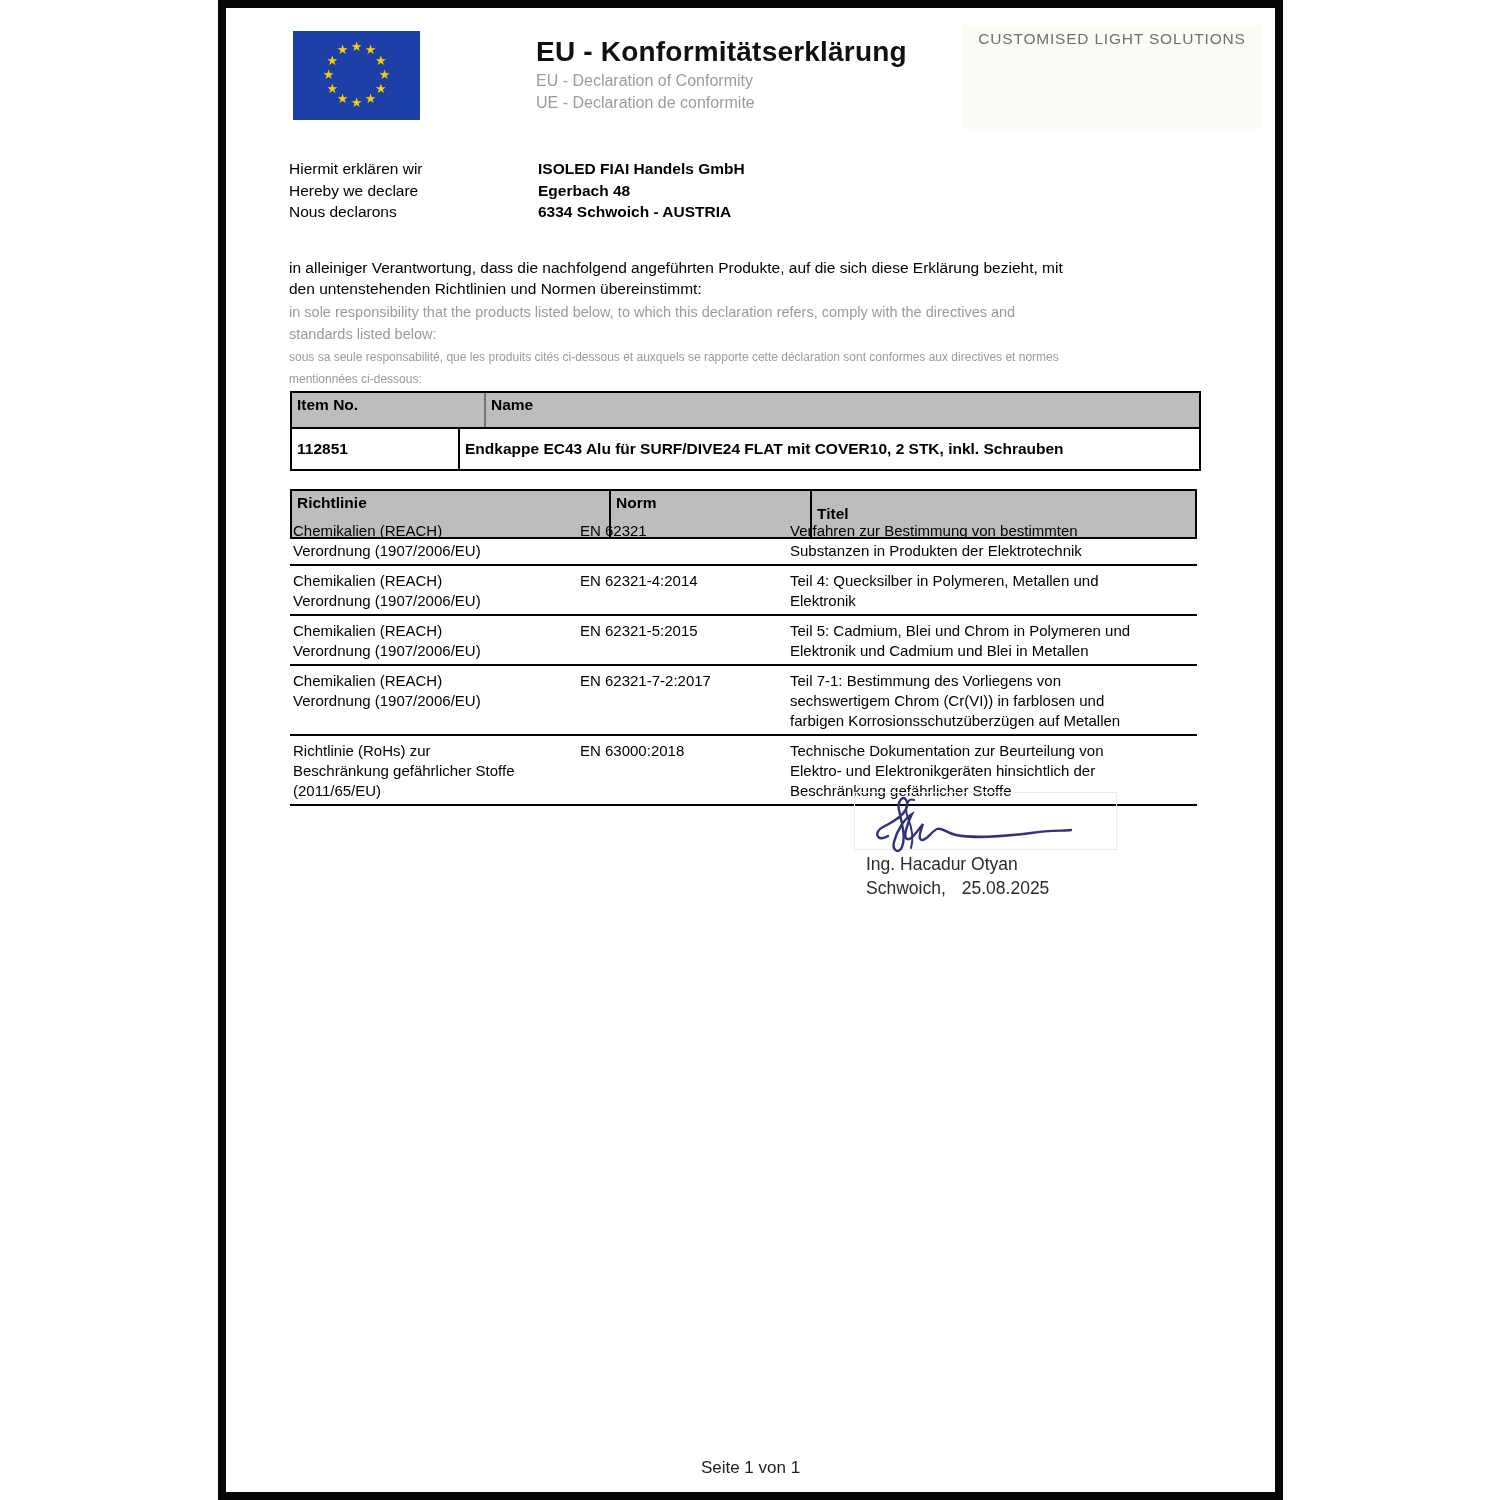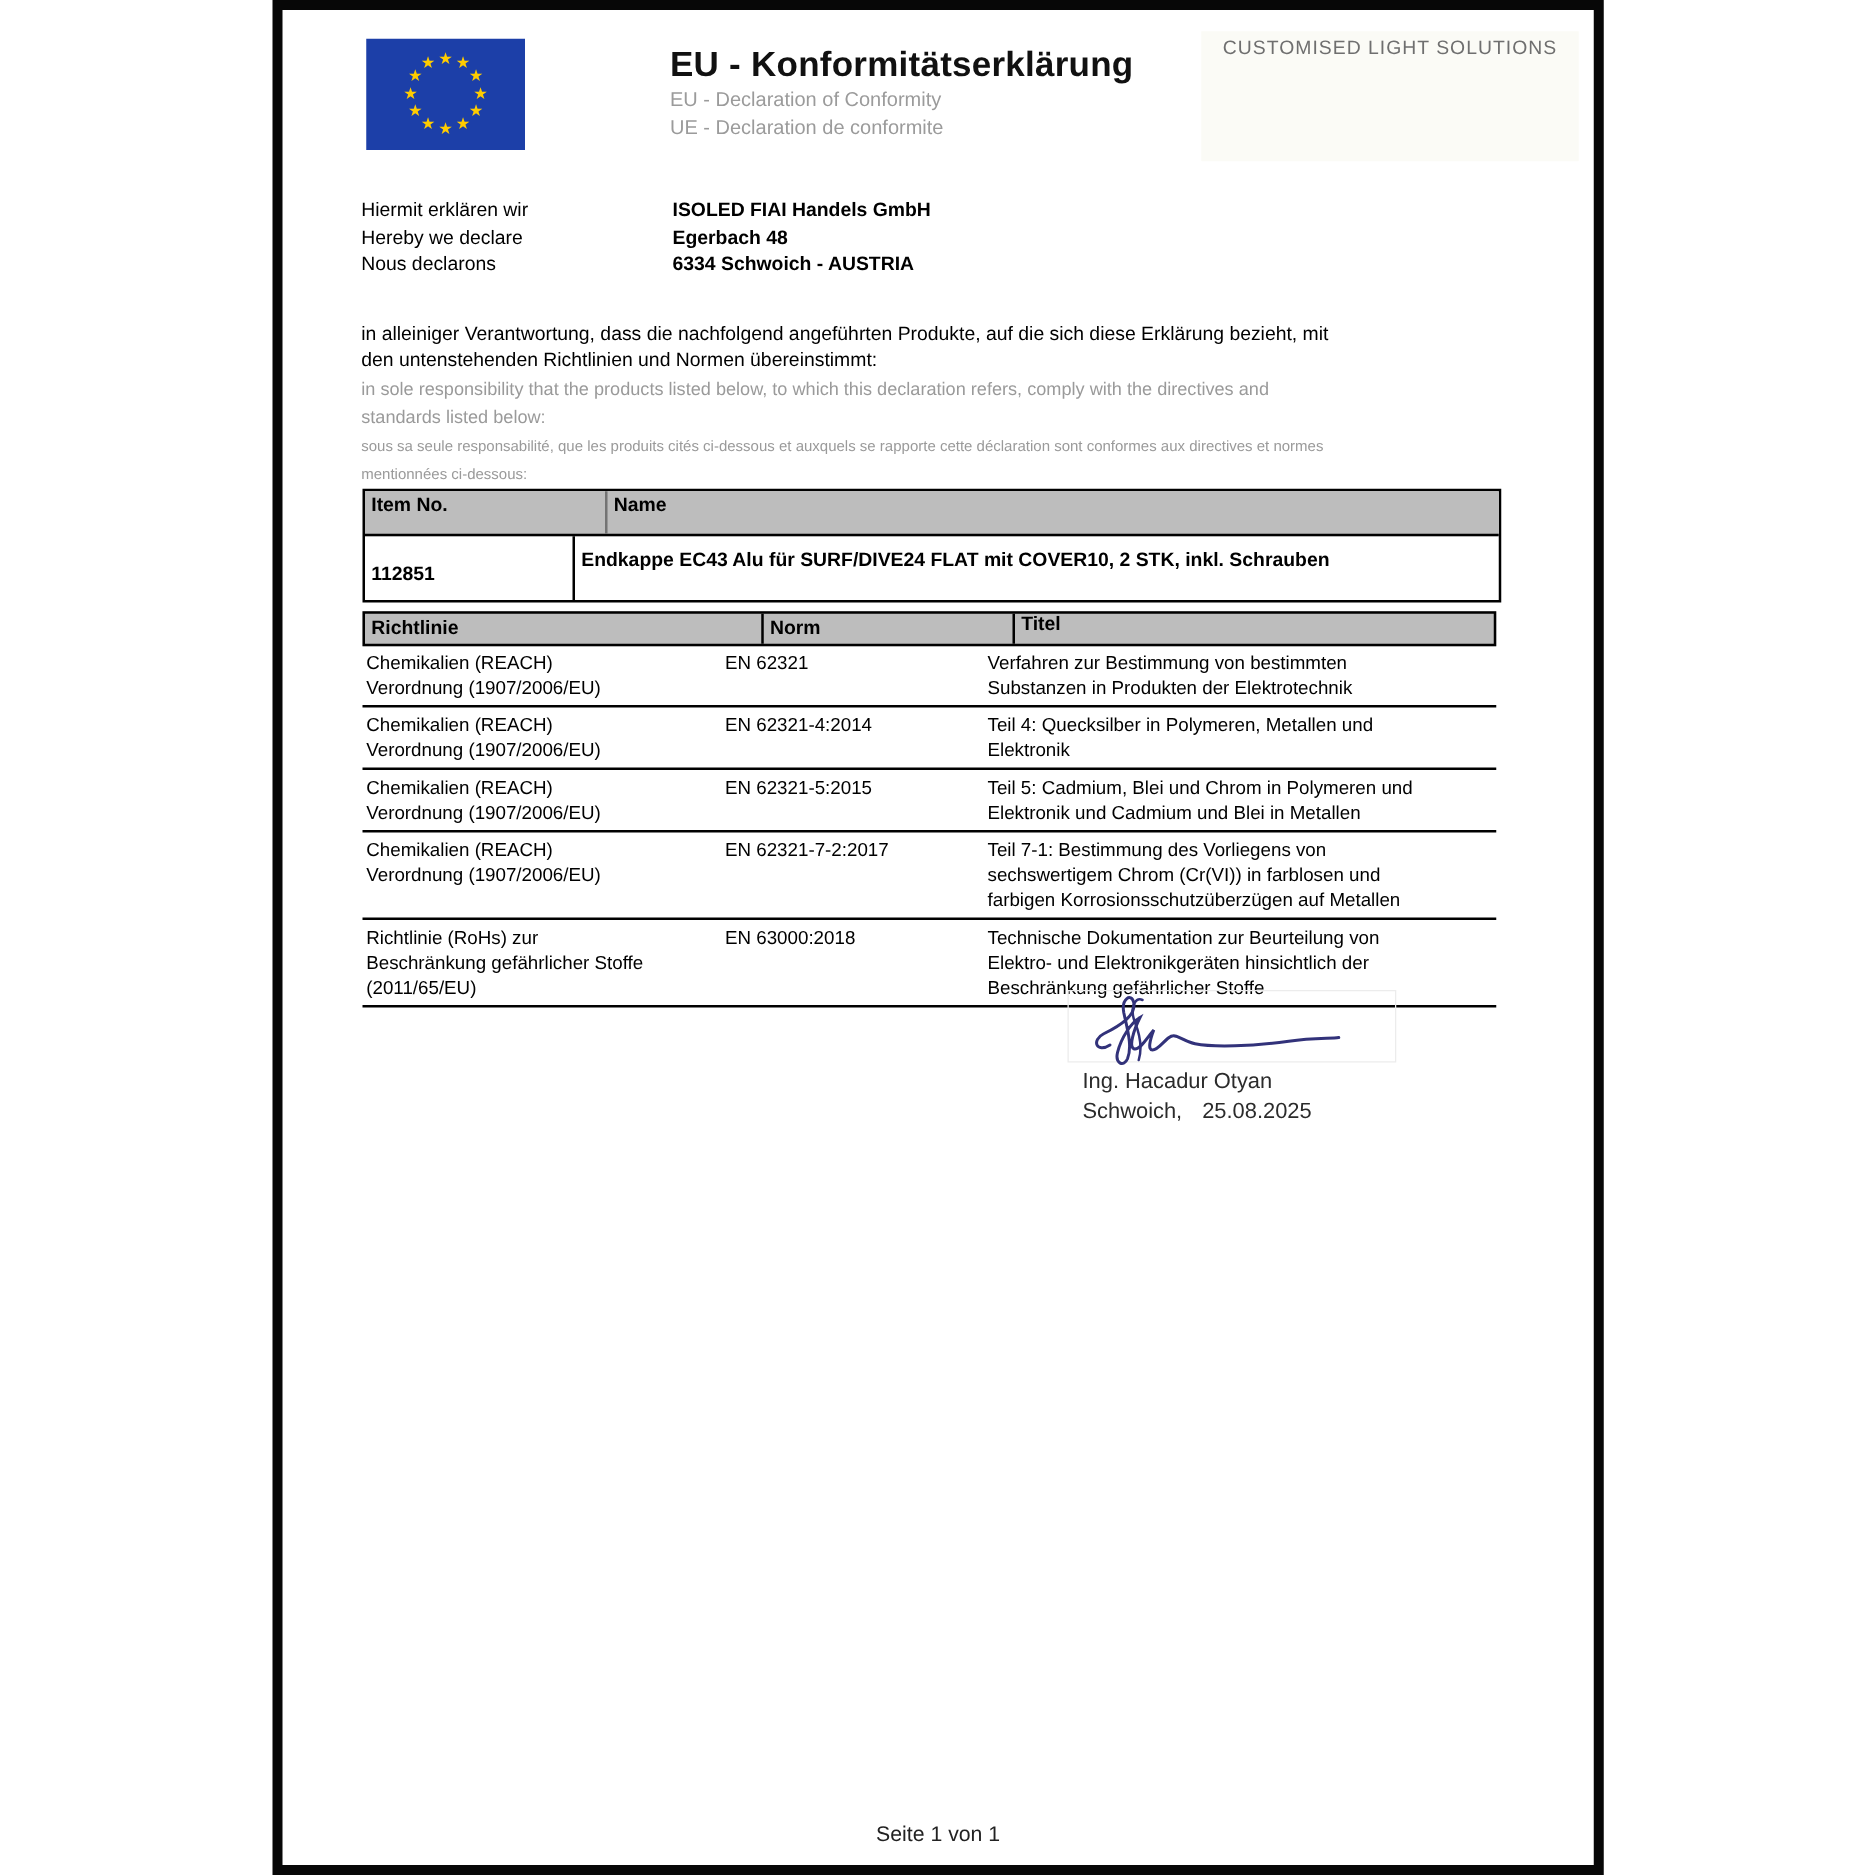--- a/index.html
+++ b/index.html
@@ -63,29 +63,29 @@
   .statement-en { font-size: 14.5px; line-height: 21.5px; color: #9a9a9a; margin-top: 3px; }
   .statement-fr { font-size: 12px; line-height: 21.5px; color: #9a9a9a; margin-top: 2px; }
 
   
   .item-table { left: 64px; top: 383px; width: 911px; border: 2px solid #000; background: #fff; }
   .item-header { display: flex; background: #bdbdbd; border-bottom: 2px solid #000;
                  font-weight: bold; font-size: 15.5px; }
   .item-header .c1 { width: 194px; border-right: 2px solid #737373; padding: 3px 4px 3px 5px; }
   .item-header .c2 { flex: 1; padding: 3px 4px 13px 5px; }
   .item-body { display: flex; font-weight: bold; font-size: 15.5px; }
-  .item-body .c1 { width: 168px; border-right: 2px solid #000; padding: 22px 4px 11px 5px; }
+  .item-body .c1 { width: 168px; border-right: 2px solid #000; padding: 11px 4px 11px 5px; }
   .item-body .c2 { flex: 1; padding: 11px 4px 11px 5px; }
 
   
   .dir-header { left: 64px; top: 481px; width: 907px; border: 2px solid #000;
                 background: #bdbdbd; display: flex; font-weight: bold; font-size: 15.5px; }
   .dir-header .h1 { width: 319px; border-right: 2px solid #000; padding: 3px 5px; }
   .dir-header .h2 { width: 201px; border-right: 2px solid #000; padding: 3px 5px; }
-  .dir-header .h3 { flex: 1; padding: 0 5px; }
+  .dir-header .h3 { flex: 1; padding: 14px 5px; }
 
   .dir-rows { left: 64px; top: 508px; width: 907px; }
   .dir-row { display: flex; border-bottom: 2px solid #000; padding: 5px 0 3px 3px;
              font-size: 15px; line-height: 20px; }
   .dir-row .dc1 { width: 287px; }
   .dir-row .dc2 { width: 210px; }
   .dir-row .dc3 { flex: 1; }
 
   
   .sig-box { left: 628px; top: 784px; width: 263px; height: 58px; border: 1px solid #ececec; }

